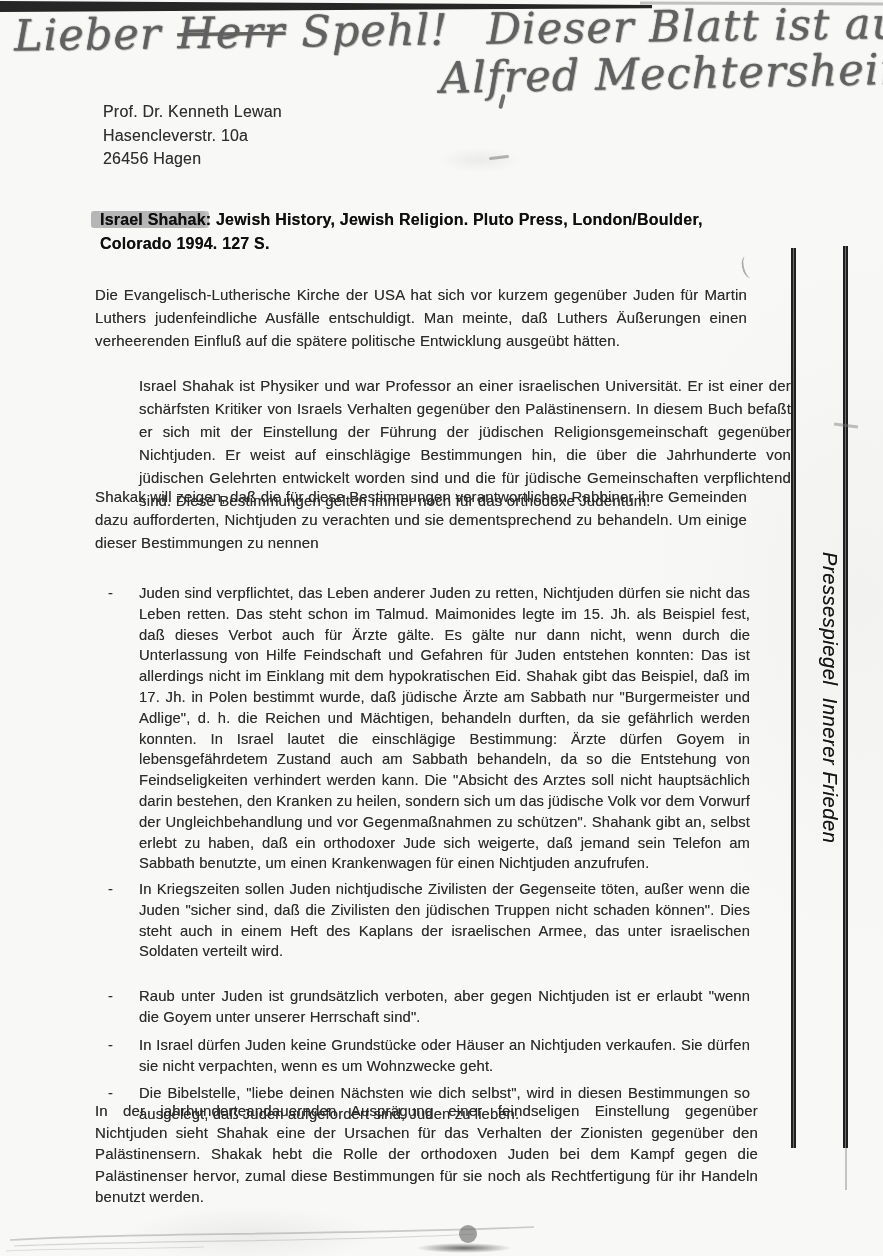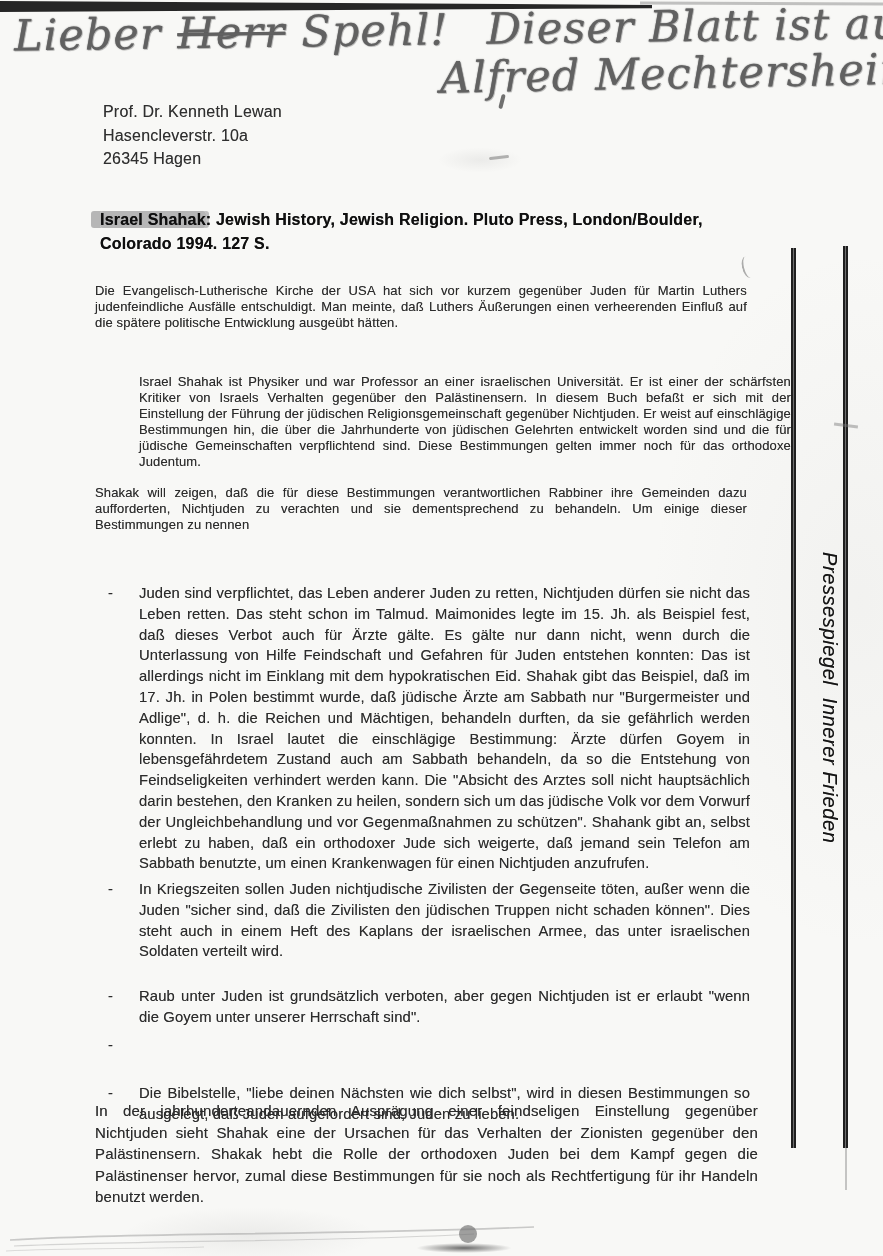--- a/index.html
+++ b/index.html
@@ -52,21 +52,21 @@
     position:absolute;top:208px;left:100px;width:655px;
     font-size:16px;font-weight:bold;line-height:23.8px;
     color:#0f0f0f;letter-spacing:0.2px;
     text-shadow:0 0 0.6px rgba(10,10,10,0.7);
   }
   .hl{background:#b6b6b6;box-shadow:-9px 0 0 #b6b6b6, 3px 0 0 #c0c0c0;border-radius:3px;}
 
   
   .para{
     position:absolute;left:95px;width:652px;
-    font-size:13px;line-height:16px;
+    font-size:15px;line-height:23px;
     text-align:justify;color:#2c2c2c;letter-spacing:0.15px;
     text-shadow:0 0 0.5px rgba(45,45,45,0.55);
   }
   .p1{top:283px;} .p2{top:374px;margin-left:44px;} .p3{top:485px;}
   .closing{top:1100px;width:663px;font-size:15px;line-height:21.6px;}
 
   
   .bullet{
     position:absolute;left:108px;width:642px;
     display:flex;align-items:flex-start;
@@ -115,21 +115,21 @@
   <div class="top-edge-faint"></div>
 
   <div class="hw hw1">
     <span>Lieber</span><span class="struck">Herr</span><span>Spehl!</span><span class="hw-rest">Dieser Blatt ist aus</span>
   </div>
   <div class="hw hw2">Alfred Mechtersheimer he</div>
 
   <div class="address">
     <div>Prof. Dr. Kenneth Lewan</div>
     <div>Hasencleverstr. 10a</div>
-    <div>26345 Hagen</div>
+    <div>26456 Hagen</div>
   </div>
 
   <div class="title">
     <span class="hl">Israel Shahak</span><span>: Jewish History, Jewish Religion. Pluto Press, London/Boulder, Colorado 1994. 127 S.</span>
   </div>
 
   <div class="para p1">Die Evangelisch-Lutherische Kirche der USA hat sich vor kurzem gegenüber Juden für Martin Luthers judenfeindliche Ausfälle entschuldigt. Man meinte, daß Luthers Äußerungen einen verheerenden Einfluß auf die spätere politische Entwicklung ausgeübt hätten.</div>
   <div class="para p2">Israel Shahak ist Physiker und war Professor an einer israelischen Universität. Er ist einer der schärfsten Kritiker von Israels Verhalten gegenüber den Palästinensern. In diesem Buch befaßt er sich mit der Einstellung der Führung der jüdischen Religionsgemeinschaft gegenüber Nichtjuden. Er weist auf einschlägige Bestimmungen hin, die über die Jahrhunderte von jüdischen Gelehrten entwickelt worden sind und die für jüdische Gemeinschaften verpflichtend sind. Diese Bestimmungen gelten immer noch für das orthodoxe Judentum.</div>
   <div class="para p3">Shakak will zeigen, daß die für diese Bestimmungen verantwortlichen Rabbiner ihre Gemeinden dazu aufforderten, Nichtjuden zu verachten und sie dementsprechend zu behandeln. Um einige dieser Bestimmungen zu nennen</div>
 
@@ -140,20 +140,21 @@
   <div class="bullet b2">
     <span class="dash">-</span>
     <div class="btxt">In Kriegszeiten sollen Juden nichtjudische Zivilisten der Gegenseite töten, außer wenn die Juden "sicher sind, daß die Zivilisten den jüdischen Truppen nicht schaden können". Dies steht auch in einem Heft des Kaplans der israelischen Armee, das unter israelischen Soldaten verteilt wird.</div>
   </div>
   <div class="bullet b3">
     <span class="dash">-</span>
     <div class="btxt">Raub unter Juden ist grundsätzlich verboten, aber gegen Nichtjuden ist er erlaubt "wenn die Goyem unter unserer Herrschaft sind".</div>
   </div>
   <div class="bullet b4">
     <span class="dash">-</span>
+    <div class="btxt">In Israel dürfen Juden keine Grundstücke oder Häuser an Nichtjuden verkaufen. Sie dürfen sie nicht verpachten, wenn es um Wohnzwecke geht.</div>
   </div>
   <div class="bullet b5">
     <span class="dash">-</span>
     <div class="btxt">Die Bibelstelle, "liebe deinen Nächsten wie dich selbst", wird in diesen Bestimmungen so ausgelegt, daß Juden aufgefordert sind, Juden zu lieben.</div>
   </div>
 
   <div class="para closing">In der jahrhunderteandauernden Ausprägung einer feindseligen Einstellung gegenüber Nichtjuden sieht Shahak eine der Ursachen für das Verhalten der Zionisten gegenüber den Palästinensern. Shakak hebt die Rolle der orthodoxen Juden bei dem Kampf gegen die Palästinenser hervor, zumal diese Bestimmungen für sie noch als Rechtfertigung für ihr Handeln benutzt werden.</div>
 
   <div class="rule rule-left"></div>
   <div class="rule rule-right"></div>

